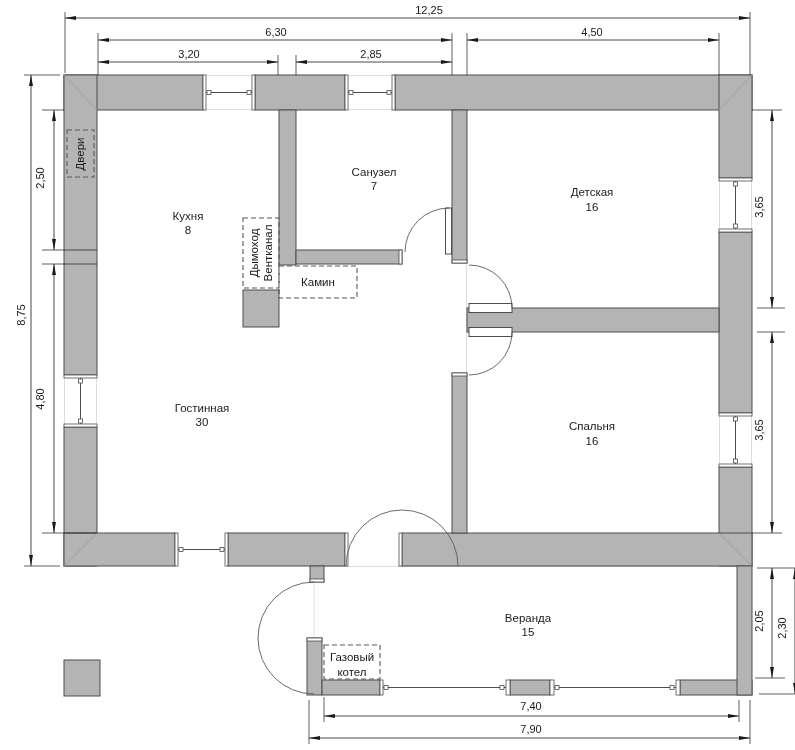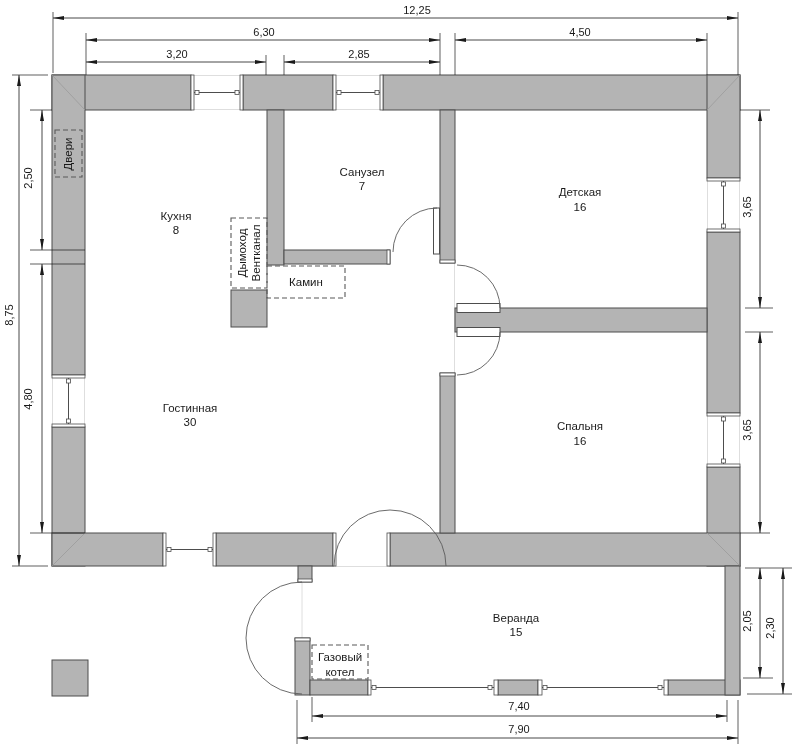--- a/index.html
+++ b/index.html
@@ -1,20 +1,20 @@
 <!DOCTYPE html>
 <html style="--wall-fill: #b4b4b4; --wall-stroke: #4d4d4d; --line-color: #1a1a1a; --dashed-color: #595959; --background: #ffffff; --faint-line: #dedede;"><head>
 <meta charset="utf-8">
 <style>
   :root{
     --wall-fill:#b4b4b4; --wall-stroke:#4d4d4d; --line-color:#1a1a1a;
     --dashed-color:#595959; --background:#ffffff; --faint-line:#dedede;
   }
   html,body{margin:0;padding:0;background:var(--background);}
-  .plan-wrap{width:682px;height:750px;background:var(--background);}
+  .plan-wrap{width:682px;height:750px;background:var(--background);padding-left:12px;}
   .wall{fill:var(--wall-fill);stroke:var(--wall-stroke);stroke-width:1;}
   .miter{stroke:#9a9a9a;stroke-width:0.8;}
   .faint{stroke:var(--faint-line);stroke-width:1;}
   .jamb{fill:#ffffff;stroke:var(--wall-stroke);stroke-width:0.8;}
   .node{fill:#ffffff;stroke:var(--wall-stroke);stroke-width:0.8;}
   .winline{stroke:var(--wall-stroke);stroke-width:1;fill:none;}
   .leaf{fill:#ffffff;stroke:var(--wall-stroke);stroke-width:1;}
   .arc{fill:none;stroke:#5a5a5a;stroke-width:0.9;}
   .dash{fill:none;stroke:var(--dashed-color);stroke-width:1.1;stroke-dasharray:5 3;}
   .ext{stroke:var(--line-color);stroke-width:0.7;}

